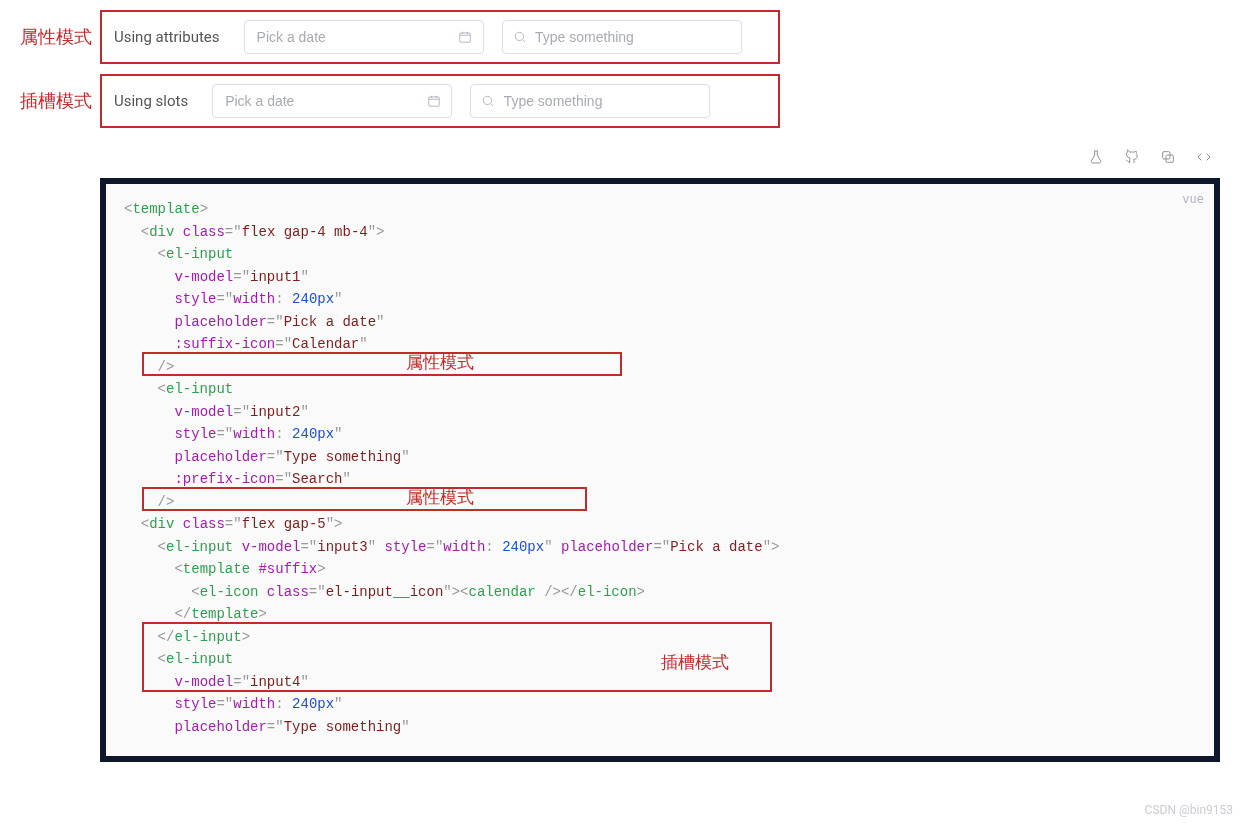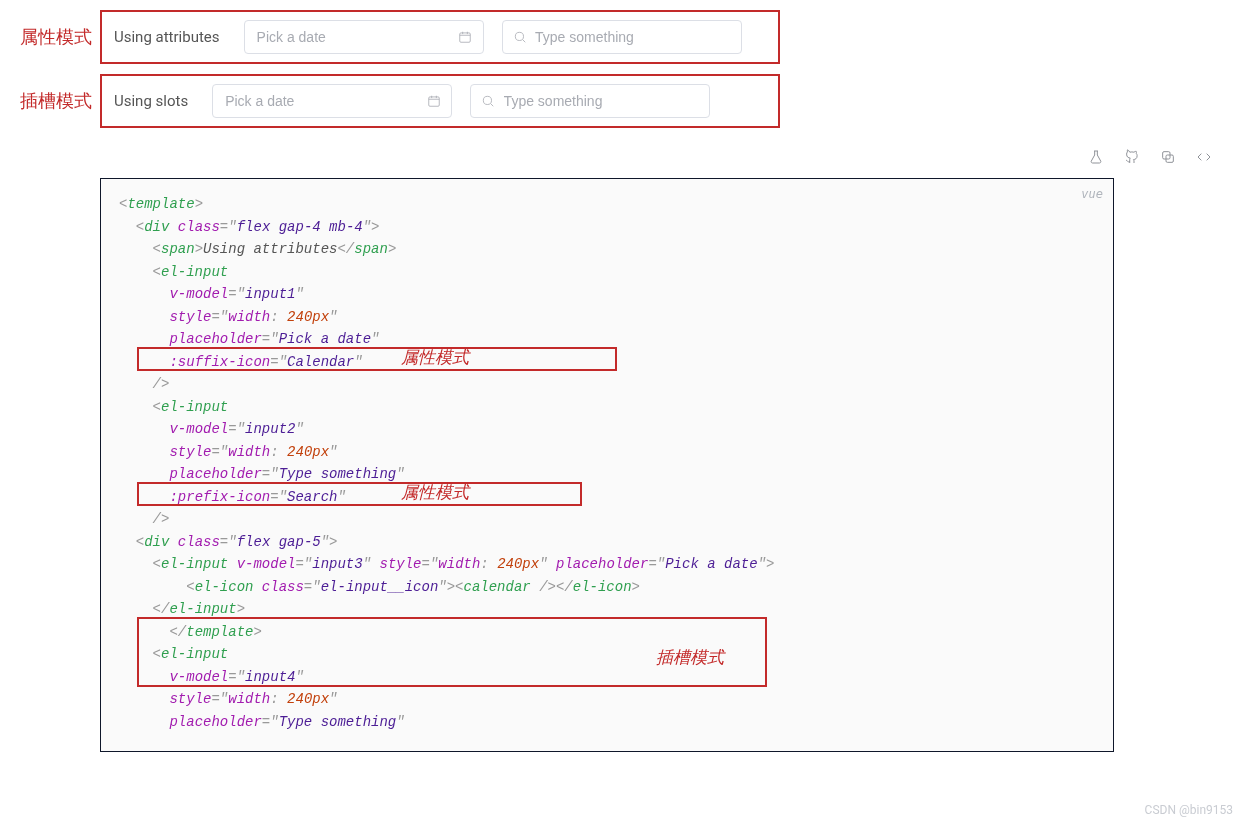--- a/index.html
+++ b/index.html
@@ -64,30 +64,29 @@
   .toolbar {
     display:flex; justify-content:flex-end; gap:18px;
     padding: 10px 22px 6px 0; color:#909399;
   }
   .toolbar .tb-icon { width:18px;height:18px; display:inline-flex;align-items:center;justify-content:center;cursor:pointer;}
   .toolbar svg{width:16px;height:16px;stroke:#909399;fill:none;stroke-width:1.5;}
 
   
   .code-shell {
     background:#fafafa;
-    border:1px solid #0f172a;
+    border:6px solid #0f172a;
     margin: 6px 10px 20px 100px;
-    width: 1014px;
+    width: 1120px;
     position: relative;
     padding: 14px 18px 18px 18px;
     font-family: Consolas, Monaco, "Courier New", monospace;
     font-size: 14px;
     line-height: 22.5px;
     color:#555;
-    font-style:italic;
   }
   .code-lang {
     position:absolute; top:4px; right:10px; color:#b0b5bc; font-size:12px;
     font-family: Consolas, Monaco, monospace;
   }
   .code-line { white-space: pre; }
   .red-box {
     border:2px solid #c32a2a;
     position:absolute;
     pointer-events:none;
@@ -95,22 +94,22 @@
   .red-annot {
     color:#c32a2a;
     font-family: sans-serif;
     font-size:17px;
     position:absolute;
   }
   
   .p  { color:#999; }       
   .t  { color:#2f9f4f; }    
   .a  { color:#a21caf; }    
-  .s  { color:#4c1d95; }    
-  .n  { color:#c2410c; }    
+  .s  { color:#7f1d1d; }    
+  .n  { color:#1d4ed8; }    
   .tx { color:#555; }       
   .watermark {
     position:fixed; right:14px; bottom:6px; color:#c9ccd2; font-size:12px;text-align:right;
   }
 </style>
 </head>
 <body>
 
 <div class="page">
 
@@ -193,38 +192,38 @@
     <div class="red-box" style="left:36px; top:168px; width:480px; height:24px;"></div>
     <div class="red-annot" style="left:300px; top:168px;">属性模式</div>
 
     <div class="red-box" style="left:36px; top:303px; width:445px; height:24px;"></div>
     <div class="red-annot" style="left:300px; top:303px;">属性模式</div>
 
     <div class="red-box" style="left:36px; top:438px; width:630px; height:70px;"></div>
     <div class="red-annot" style="left:555px; top:468px;">插槽模式</div>
   <div class="code-line"><span class="p">&lt;</span><span class="t">template</span><span class="p">&gt;</span></div>
       <div class="code-line">  <span class="p">&lt;</span><span class="t">div</span><span class="p"> </span><span class="a">class</span><span class="p">=</span><span class="p">"</span><span class="s">flex gap-4 mb-4</span><span class="p">"</span><span class="p">&gt;</span></div>
-      <div class="code-line">    <span class="p">&lt;</span><span class="t">span</span><span class="p">&gt;</span><span class="tx">Using attributes</span><span class="p">&lt;/</span><span class="t">span</span><span class="p">&gt;</span></div>
       <div class="code-line">    <span class="p">&lt;</span><span class="t">el-input</span></div>
       <div class="code-line">      <span class="a">v-model</span><span class="p">=</span><span class="p">"</span><span class="s">input1</span><span class="p">"</span></div>
       <div class="code-line">      <span class="a">style</span><span class="p">=</span><span class="p">"</span><span class="a">width</span><span class="p">:</span><span class="tx"> </span><span class="n">240px</span><span class="p">"</span></div>
       <div class="code-line">      <span class="a">placeholder</span><span class="p">=</span><span class="p">"</span><span class="s">Pick a date</span><span class="p">"</span></div>
       <div class="code-line">      <span class="a">:suffix-icon</span><span class="p">=</span><span class="p">"</span><span class="s">Calendar</span><span class="p">"</span></div>
       <div class="code-line">    <span class="p">/&gt;</span></div>
       <div class="code-line">    <span class="p">&lt;</span><span class="t">el-input</span></div>
       <div class="code-line">      <span class="a">v-model</span><span class="p">=</span><span class="p">"</span><span class="s">input2</span><span class="p">"</span></div>
       <div class="code-line">      <span class="a">style</span><span class="p">=</span><span class="p">"</span><span class="a">width</span><span class="p">:</span><span class="tx"> </span><span class="n">240px</span><span class="p">"</span></div>
       <div class="code-line">      <span class="a">placeholder</span><span class="p">=</span><span class="p">"</span><span class="s">Type something</span><span class="p">"</span></div>
       <div class="code-line">      <span class="a">:prefix-icon</span><span class="p">=</span><span class="p">"</span><span class="s">Search</span><span class="p">"</span></div>
       <div class="code-line">    <span class="p">/&gt;</span></div>
       <div class="code-line">  <span class="p">&lt;</span><span class="t">div</span><span class="p"> </span><span class="a">class</span><span class="p">=</span><span class="p">"</span><span class="s">flex gap-5</span><span class="p">"</span><span class="p">&gt;</span></div>
       <div class="code-line">    <span class="p">&lt;</span><span class="t">el-input</span><span class="p"> </span><span class="a">v-model</span><span class="p">=</span><span class="p">"</span><span class="s">input3</span><span class="p">"</span><span class="p"> </span><span class="a">style</span><span class="p">=</span><span class="p">"</span><span class="a">width</span><span class="p">:</span><span class="tx"> </span><span class="n">240px</span><span class="p">"</span><span class="p"> </span><span class="a">placeholder</span><span class="p">=</span><span class="p">"</span><span class="s">Pick a date</span><span class="p">"</span><span class="p">&gt;</span></div>
+      <div class="code-line">      <span class="p">&lt;</span><span class="t">template</span><span class="p"> </span><span class="a">#suffix</span><span class="p">&gt;</span></div>
       <div class="code-line">        <span class="p">&lt;</span><span class="t">el-icon</span><span class="p"> </span><span class="a">class</span><span class="p">=</span><span class="p">"</span><span class="s">el-input__icon</span><span class="p">"</span><span class="p">&gt;&lt;</span><span class="t">calendar</span><span class="p"> /&gt;&lt;/</span><span class="t">el-icon</span><span class="p">&gt;</span></div>
+      <div class="code-line">      <span class="p">&lt;/</span><span class="t">template</span><span class="p">&gt;</span></div>
       <div class="code-line">    <span class="p">&lt;/</span><span class="t">el-input</span><span class="p">&gt;</span></div>
-      <div class="code-line">      <span class="p">&lt;/</span><span class="t">template</span><span class="p">&gt;</span></div>
       <div class="code-line">    <span class="p">&lt;</span><span class="t">el-input</span></div>
       <div class="code-line">      <span class="a">v-model</span><span class="p">=</span><span class="p">"</span><span class="s">input4</span><span class="p">"</span></div>
       <div class="code-line">      <span class="a">style</span><span class="p">=</span><span class="p">"</span><span class="a">width</span><span class="p">:</span><span class="tx"> </span><span class="n">240px</span><span class="p">"</span></div>
       <div class="code-line">      <span class="a">placeholder</span><span class="p">=</span><span class="p">"</span><span class="s">Type something</span><span class="p">"</span></div>
     </div>
 
 </div>
 
 <div class="watermark">CSDN @bin9153</div>
 

